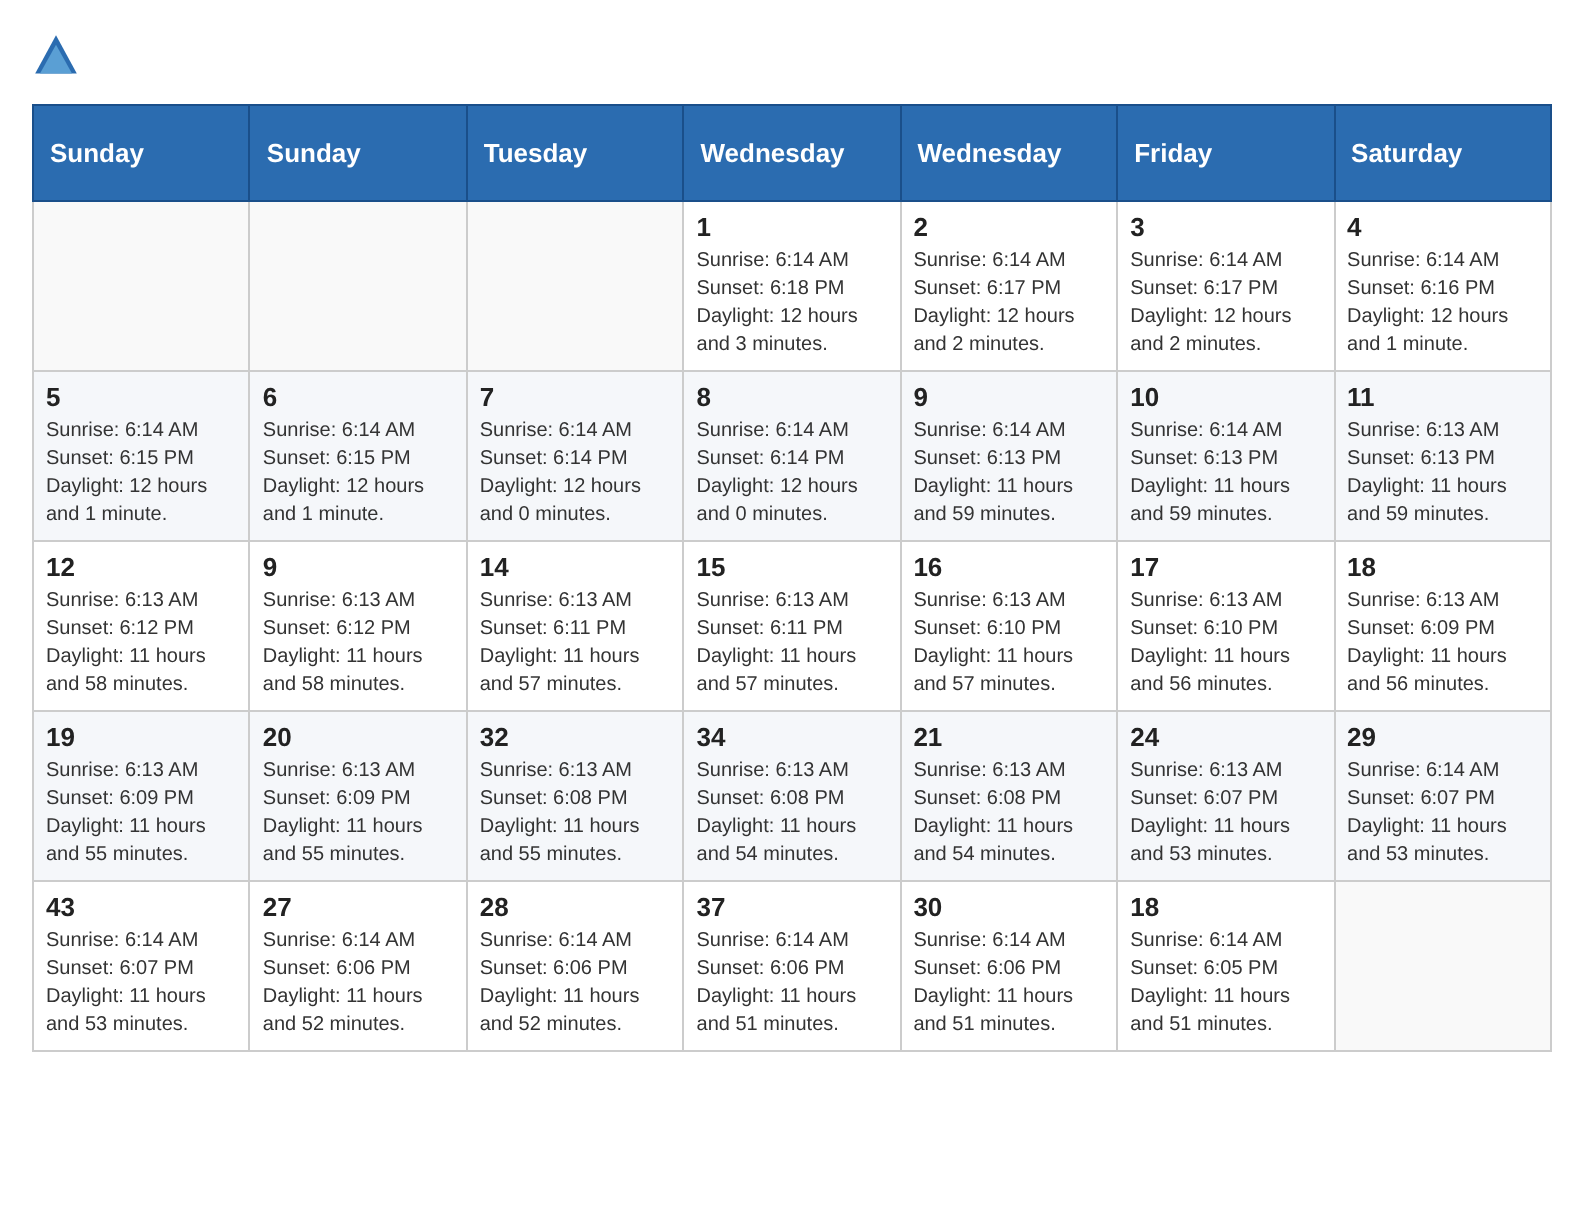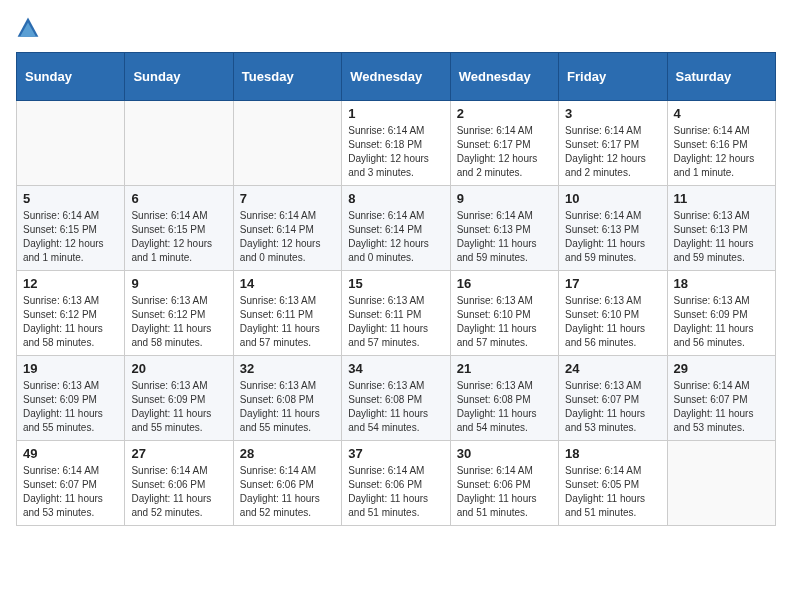--- a/index.html
+++ b/index.html
@@ -280,21 +280,21 @@
         </td>
         <td>
           <div class="day-num">29</div>
           <div class="day-info" style="white-space: pre-line;">Sunrise: 6:14 AM
 Sunset: 6:07 PM
 Daylight: 11 hours and 53 minutes.</div>
         </td>
       </tr>
       <tr>
         <td>
-          <div class="day-num">49</div>
+          <div class="day-num">43</div>
           <div class="day-info" style="white-space: pre-line;">Sunrise: 6:14 AM
 Sunset: 6:07 PM
 Daylight: 11 hours and 53 minutes.</div>
         </td>
         <td>
           <div class="day-num">27</div>
           <div class="day-info" style="white-space: pre-line;">Sunrise: 6:14 AM
 Sunset: 6:06 PM
 Daylight: 11 hours and 52 minutes.</div>
         </td>

